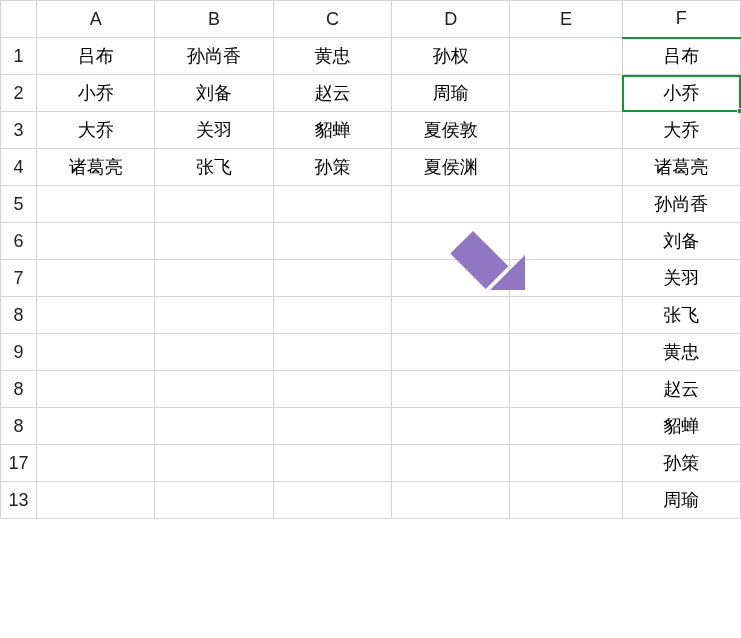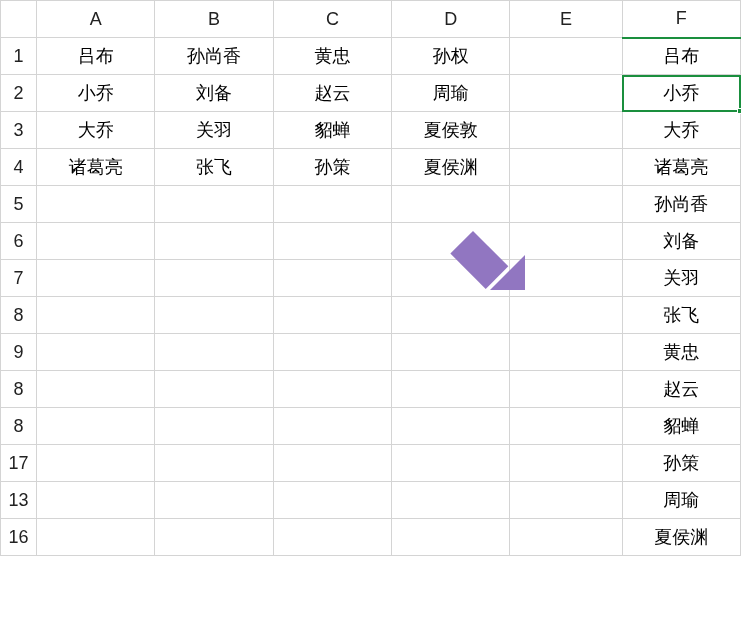--- a/index.html
+++ b/index.html
@@ -203,29 +203,20 @@
       </tr>
       <tr>
         <td class="rowhdr">13</td>
         <td></td>
         <td></td>
         <td></td>
         <td></td>
         <td></td>
         <td>周瑜</td>
       </tr>
-      <tr>
-        <td class="rowhdr">16</td>
-        <td></td>
-        <td></td>
-        <td></td>
-        <td></td>
-        <td></td>
-        <td>夏侯渊</td>
-      </tr>
     </tbody>
 </table>
 
 <div class="arrow-wrap">
   <svg width="110" height="110" viewBox="0 0 110 110">
     <g fill="#9176c1">
       <polygon points="60,95 95,60 95,95"></polygon>
       <rect x="28" y="33" width="32" height="50" transform="rotate(-45 55 55)"></rect>
     </g>
   </svg>

